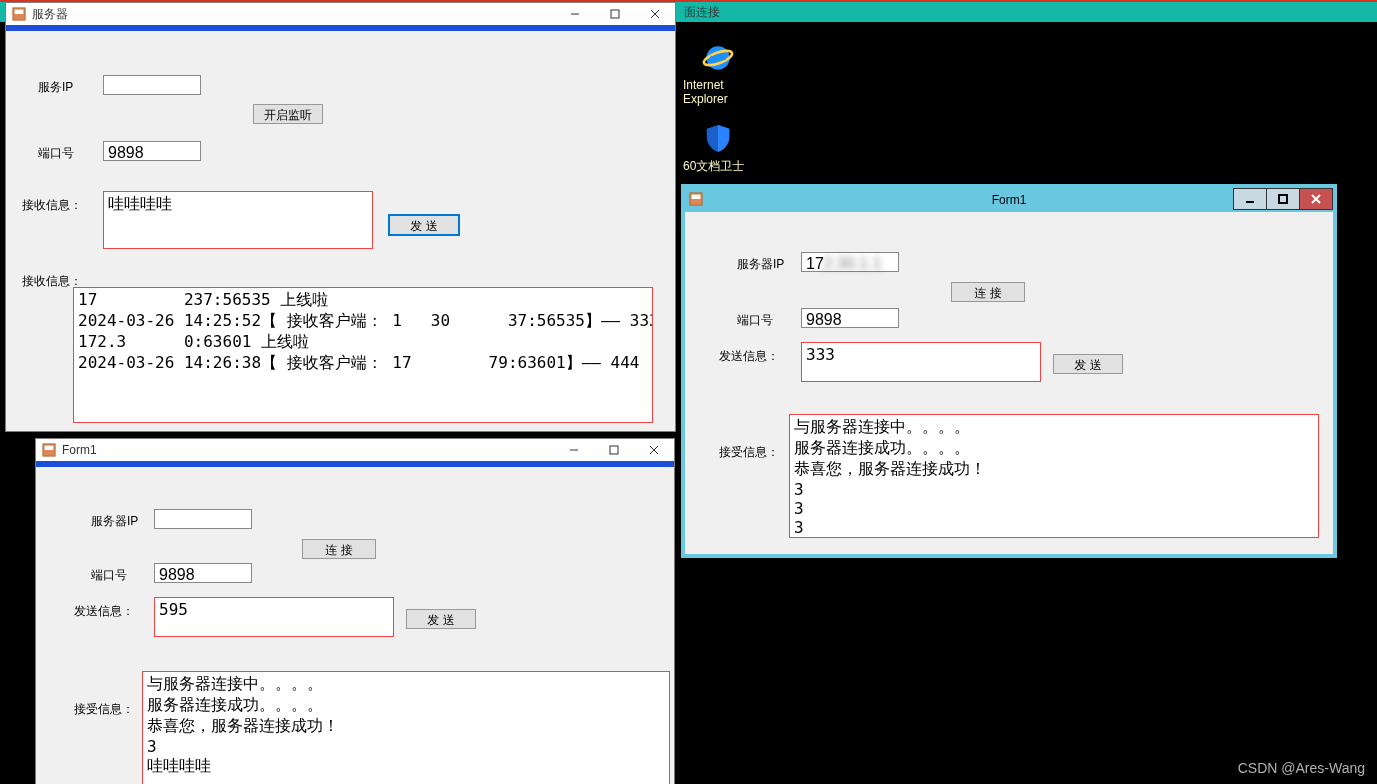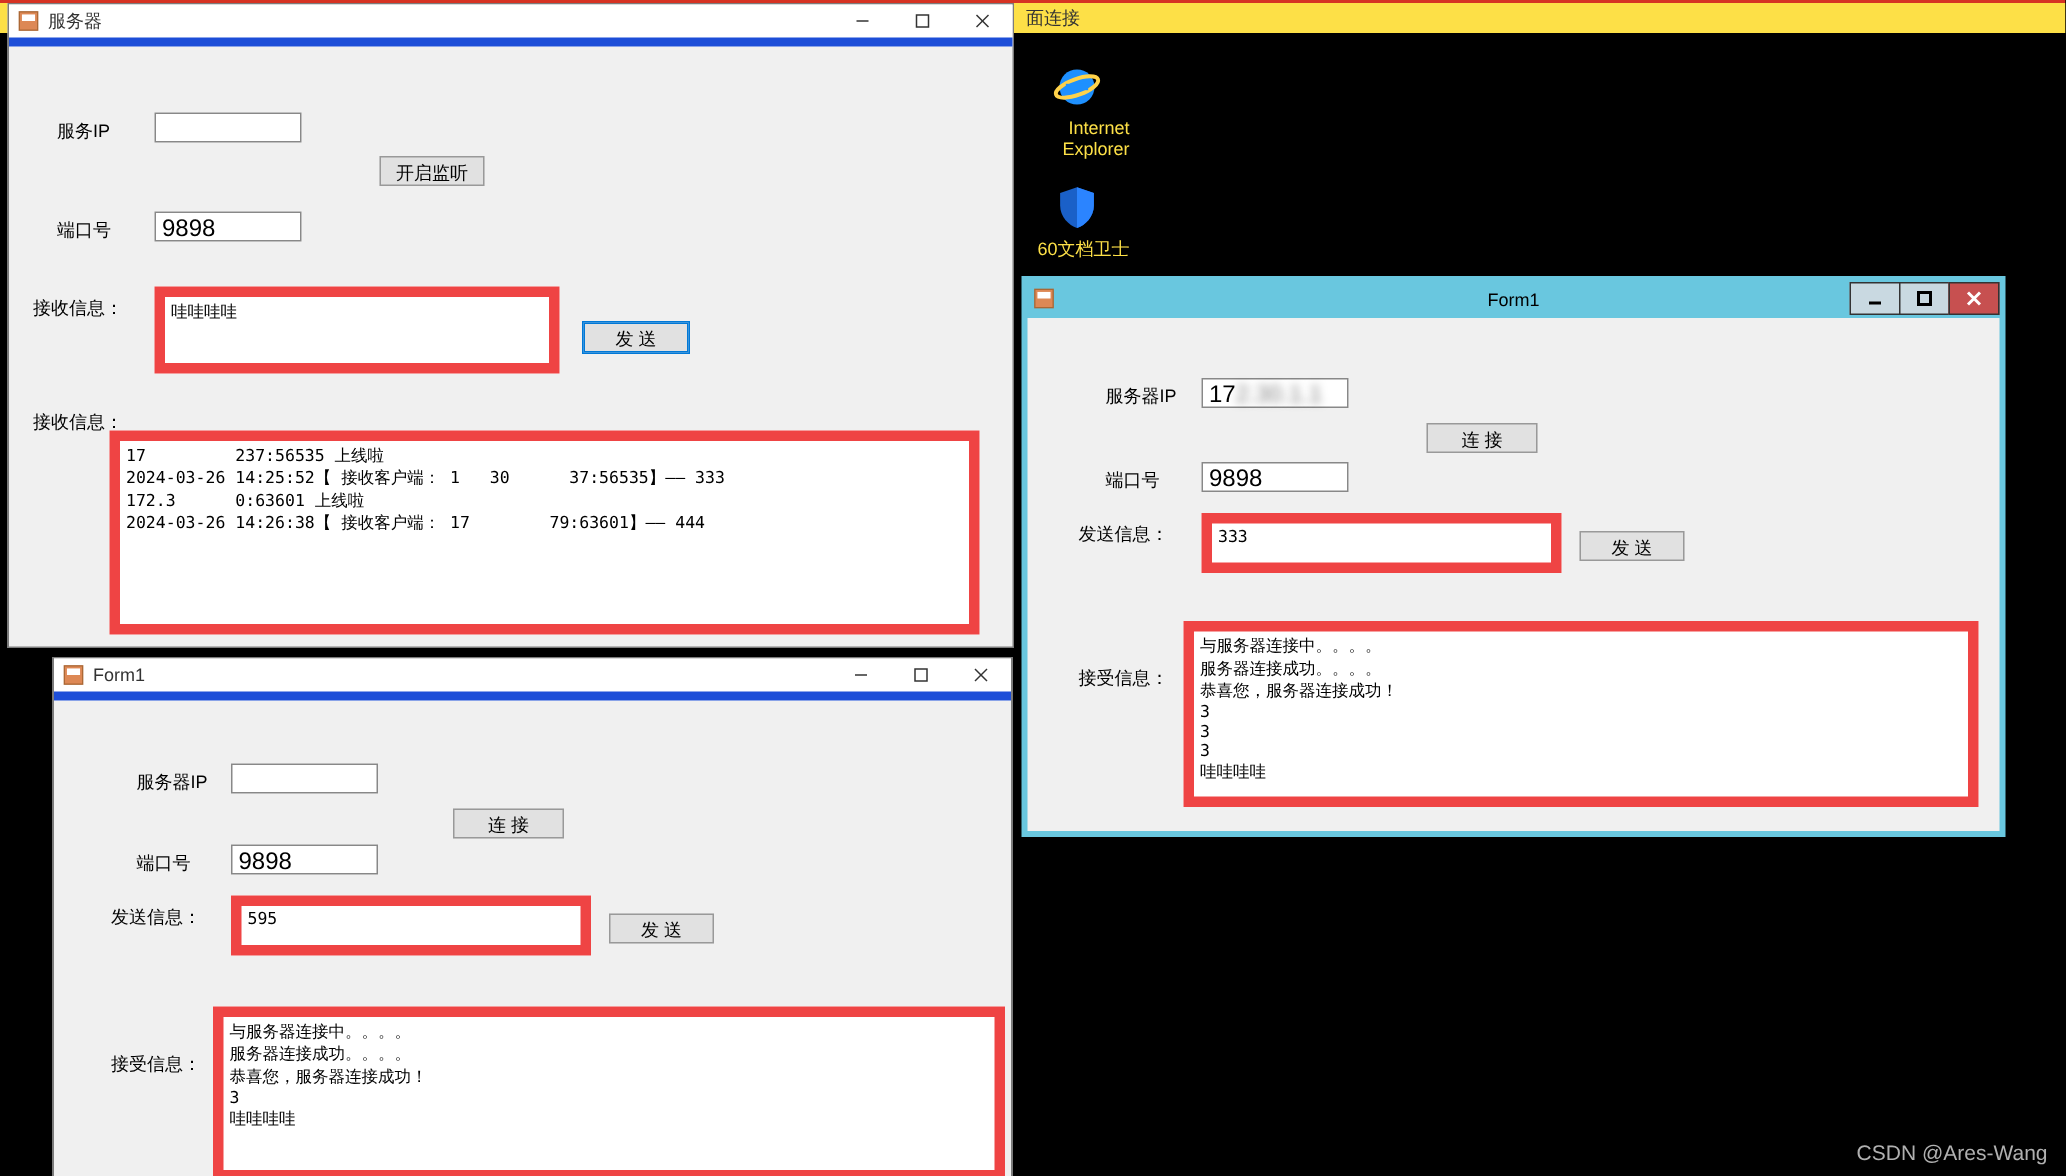--- a/index.html
+++ b/index.html
@@ -15,29 +15,29 @@
     position: relative;
   }
   .red-bar {
     position: absolute;
     top: 0; left: 0; right: 0; height: 2px;
     background: #d63323;
   }
   .conn-bar {
     position: absolute;
     top: 2px; left: 0; right: 0; height: 20px;
-    background: #fde047;
+    background: #14b8a6;
     color: #333;
     padding-left: 684px;
     line-height: 20px;
   }
   .desktop-icon {
     position: absolute;
-    text-align: right;
-    color: #fde047;
+    text-align: left;
+    color: #fef9c3;
     width: 70px;
   }
   .desktop-icon .ic {
     width: 36px; height: 36px; margin: 0 auto 2px;
     display:flex; align-items:center; justify-content:center;
   }
   .ie-icon svg { width: 34px; height: 34px; }
   .shield-icon svg { width: 30px; height: 32px; }
   .win {
     position: absolute;
@@ -75,25 +75,25 @@
   .txt {
     position: absolute;
     border: 1px solid #888;
     background: #fff;
     padding: 2px 4px;
     font-family: inherit;
     font-size: 16px;
   }
   .txtarea {
     position: absolute;
-    border: 7px solid #ef4444;
+    border: 1px solid #ef4444;
     background: #fff;
     padding: 2px 4px;
     font-family: "SimSun", monospace;
-    font-size: 11px;
+    font-size: 16px;
     white-space: pre;
     overflow: hidden;
   }
   .btn {
     position: absolute;
     border: 1px solid #999;
     background: #e1e1e1;
     text-align: center;
     padding: 2px 4px;
     font-size: 12px;

